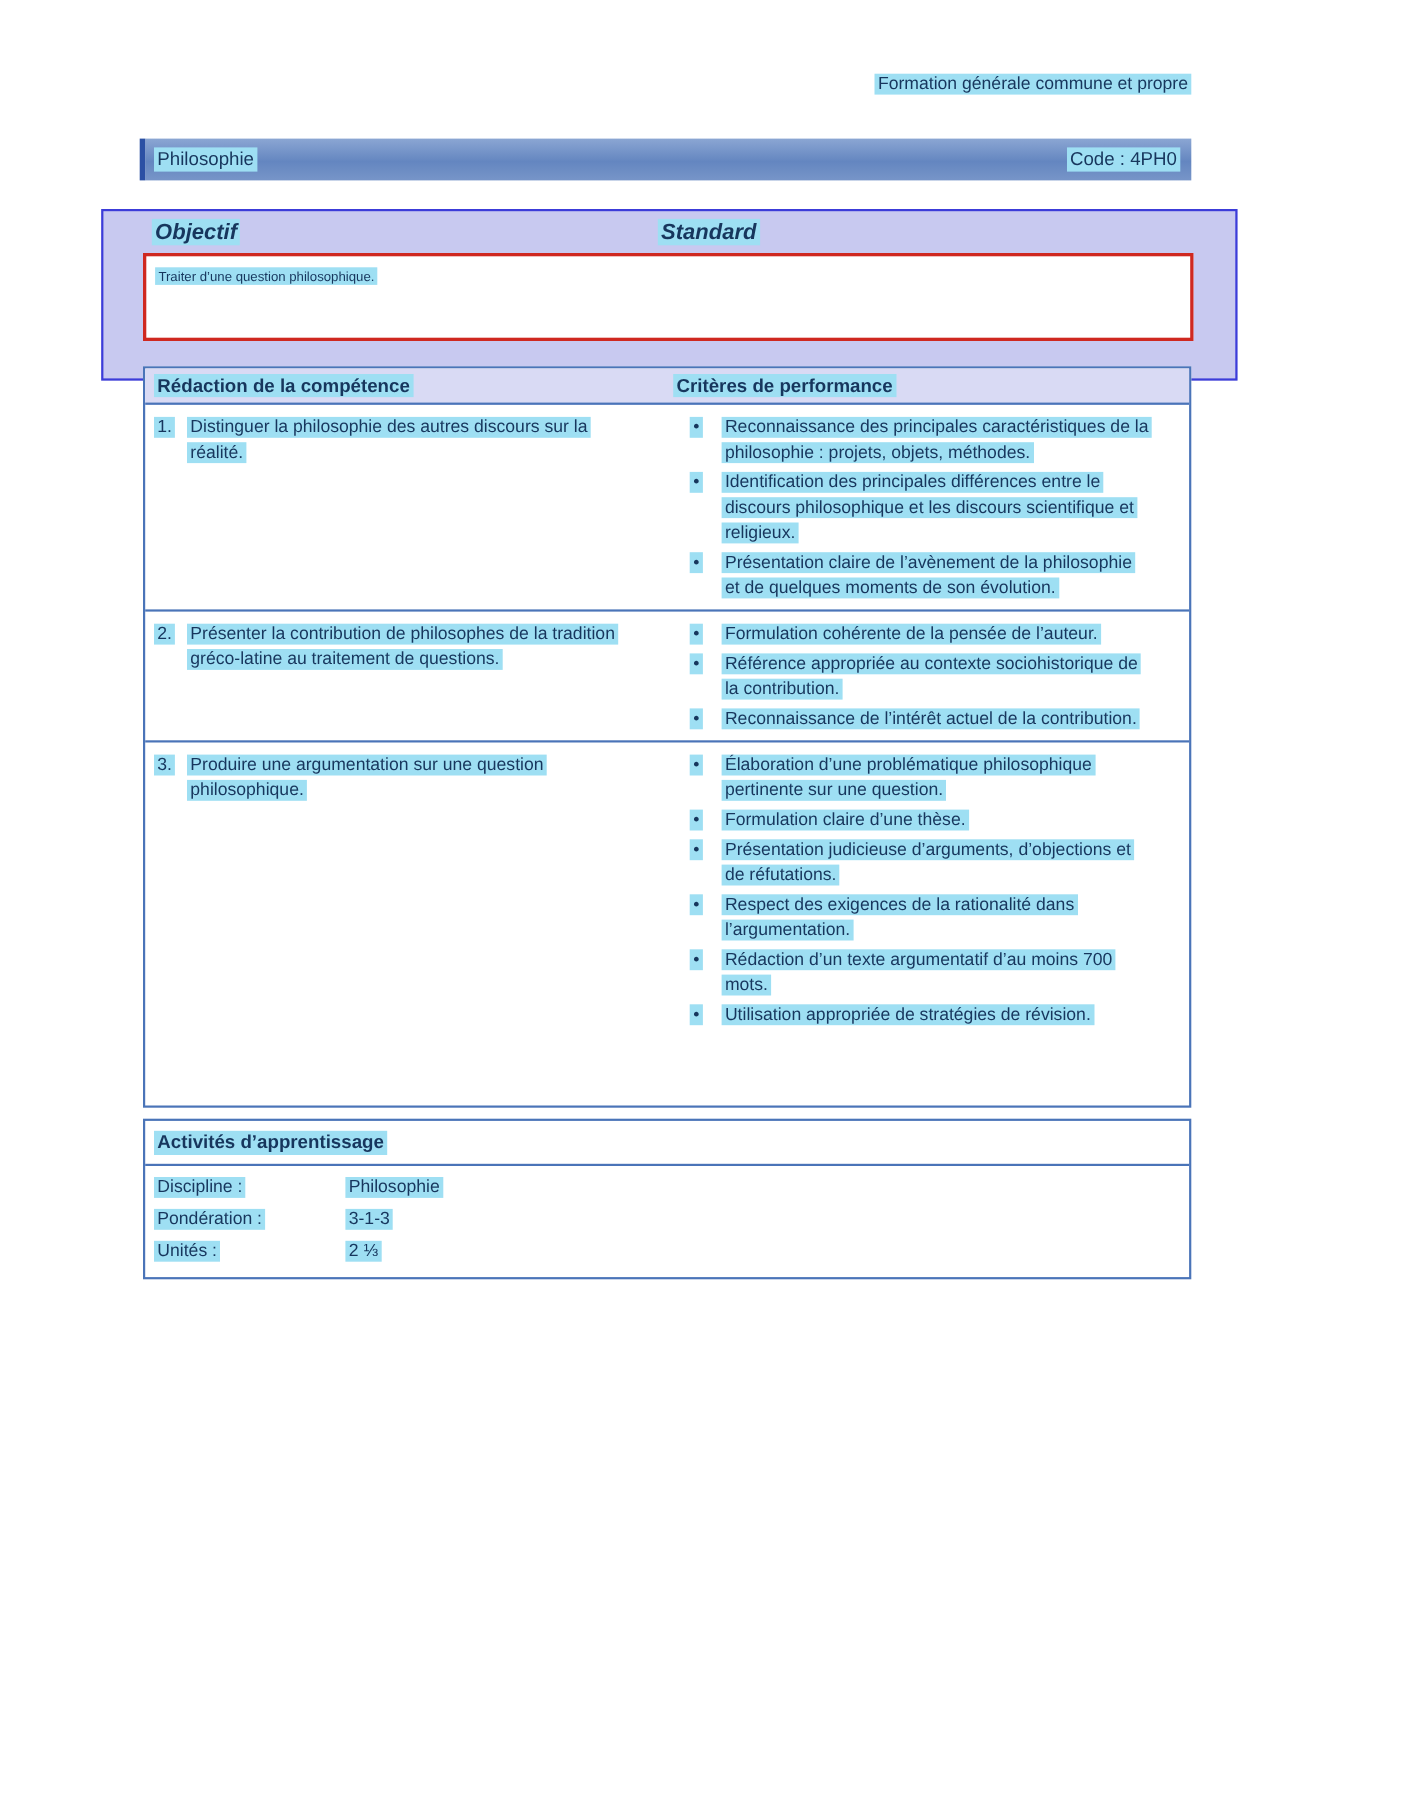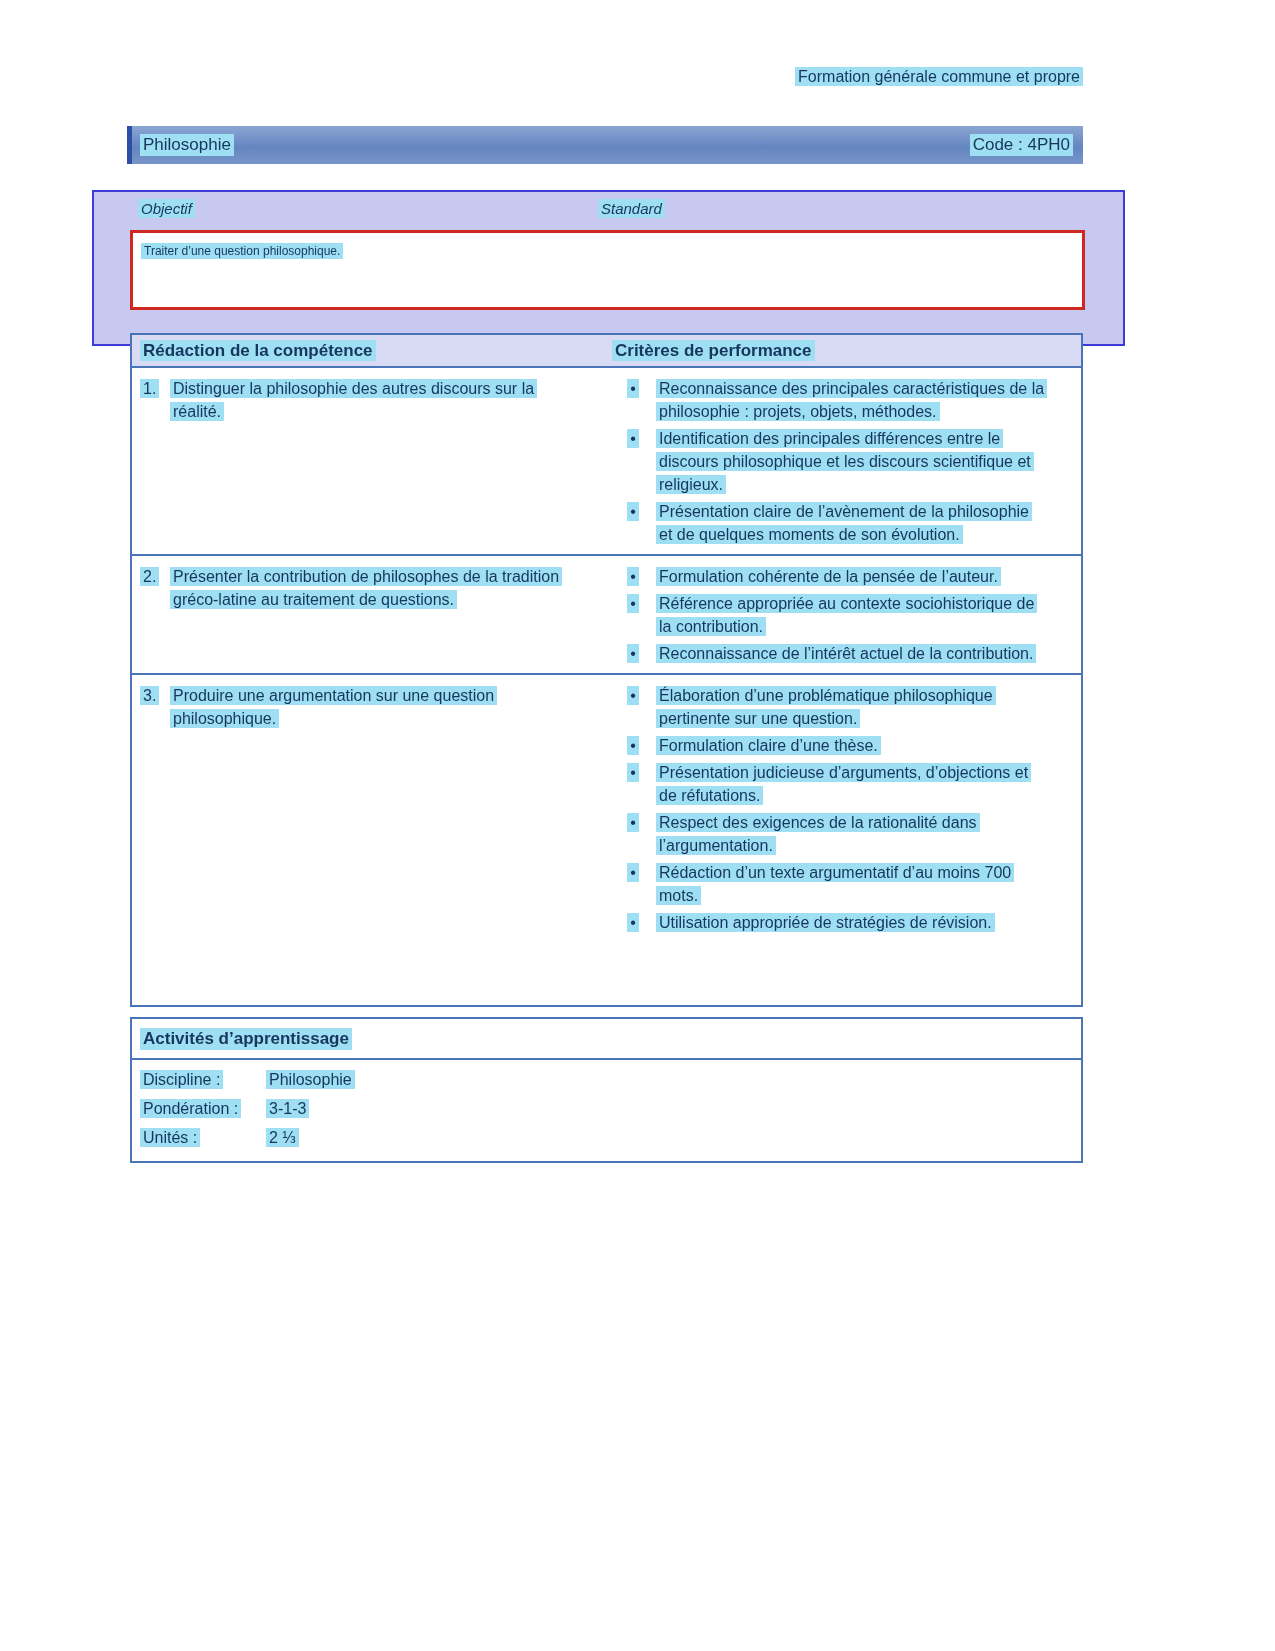--- a/index.html
+++ b/index.html
@@ -23,21 +23,21 @@
     background:linear-gradient(180deg,#8ba6d3 0%, #6486c0 55%, #7795c8 100%);
     border-left:5px solid #2b50a4;
     display:flex; align-items:center; justify-content:space-between;
     padding:0 10px 0 8px; font-size:17px; z-index:3;
   }
 
   .objective-panel {
     position:absolute; left:92px; top:190px; width:1033px; height:156px;
     background:var(--panel,#c8c9f0); border:2px solid var(--panel-border,#3c3cd9); z-index:1;
   }
-  .obj-heading { position:absolute; top:8px; font-size:15px; font-weight:normal; font-style:italic; }
+  .obj-heading { position:absolute; top:8px; font-size:20px; font-weight:bold; font-style:italic; }
   .obj-heading.left  { left:44px; }
   .obj-heading.right { left:504px; }
 
   .competence-box {
     position:absolute; left:36px; top:38px; width:955px; height:80px;
     border:3px solid var(--red,#cf2820); background:#ffffff;
   }
   .competence-header {
     height:39px; background:var(--purple,#9496ec);
     display:flex; align-items:center; padding-left:8px; font-size:17px;
@@ -68,21 +68,21 @@
 
   .activities-box {
     position:absolute; left:130px; top:1017px; width:953px; min-height:135px;
     border:2px solid var(--tborder,#4a74b8); background:#ffffff; z-index:2; padding-bottom:6px;
   }
   .activities-header {
     height:41px; border-bottom:2px solid var(--tborder,#4a74b8);
     display:flex; align-items:center; padding-left:8px; font-size:17px;
   }
   .activities-body { padding:8px 8px 0 8px; font-size:16px; }
-  .activity-field { display:flex; margin-bottom:6px; line-height:23px; }
+  .activity-field { display:flex; margin-bottom:6px; line-height:23px;gap:48px; }
   .field-label { width:126px; flex:none; }
 
   .footer-note { position:absolute; top:1456px; left:0; width:1083px; text-align:right; font-size:16px;padding-left:28px; }
   .page-number { position:absolute; top:1477px; left:592px; font-size:16px; }
 </style>
 </head>
 <body>
 
 <div class="page">
 

